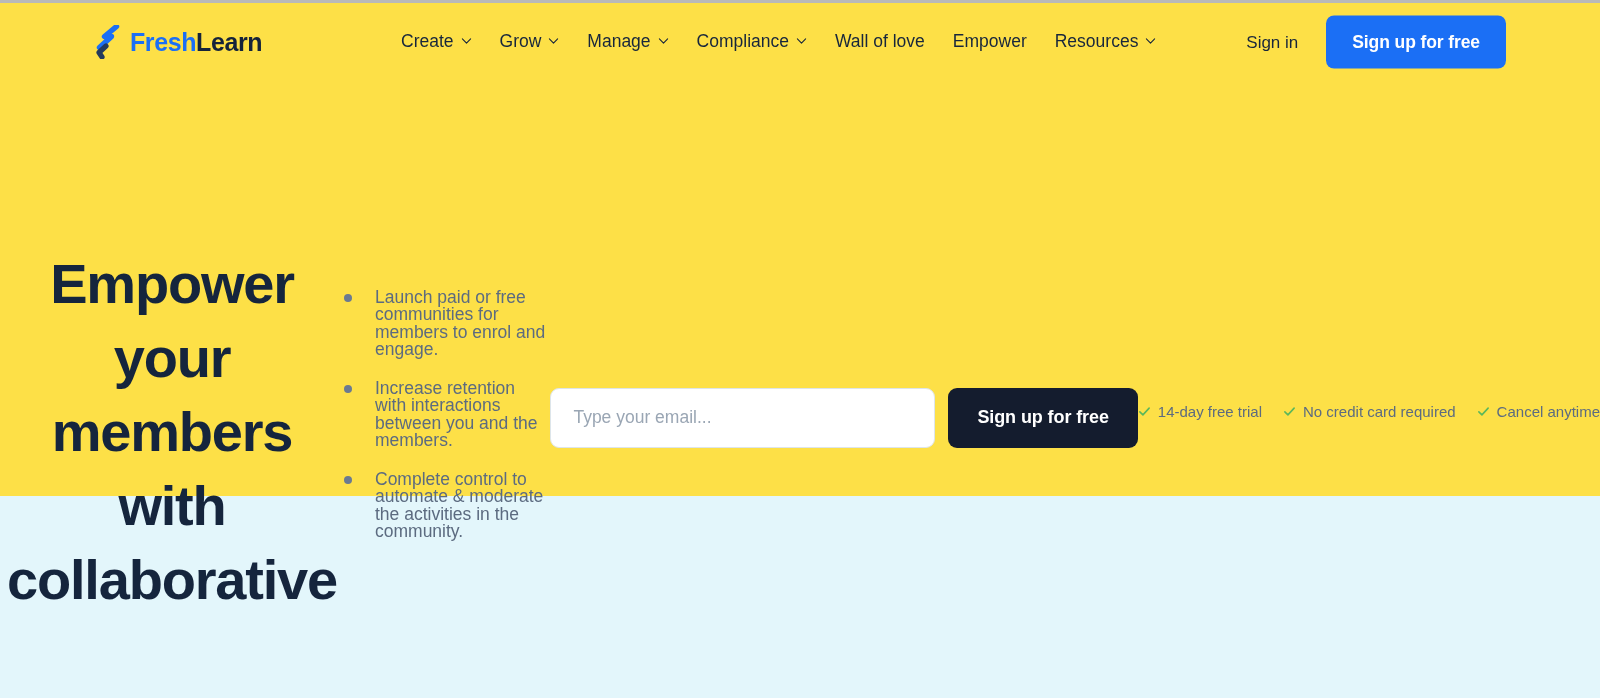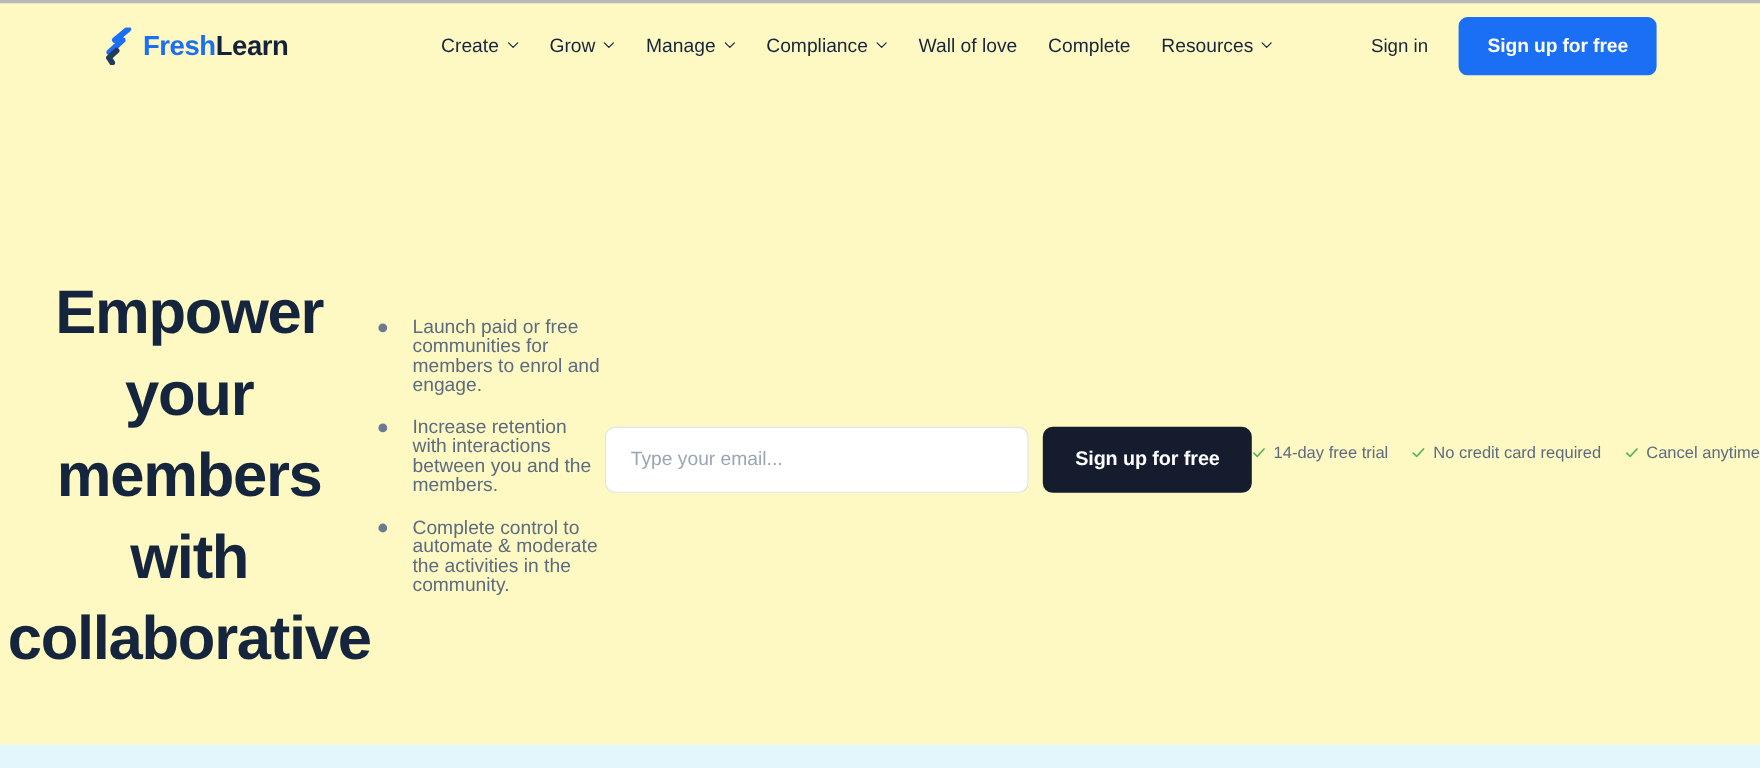--- a/index.html
+++ b/index.html
@@ -12,22 +12,22 @@
 
   body {
     background: #e3f6fb;
     font-family: "Liberation Sans", sans-serif;
     -webkit-font-smoothing: antialiased;
   }
 
   .page {
     position: relative;
     width: 1600px;
-    height: 677px;
-    background: #fef9c3;
+    height: 496px;
+    background: #fde047;
   }
 
   
   .chrome-strip {
     position: absolute;
     top: 0; left: 0;
     width: 1600px;
     height: 3px;
     background: #b9b9b9;
   }
@@ -301,21 +301,21 @@
               <path d="M1.5 4 L6 8.5 L10.5 4" fill="none" stroke="#17263c" stroke-width="1.2" stroke-linecap="round" stroke-linejoin="round"></path>
             </svg>
         </span>
       </div>
 
       <div class="nav-item">
         <span>Wall of love</span>
       </div>
 
       <div class="nav-item">
-        <span>Complete</span>
+        <span>Empower</span>
       </div>
 
       <div class="nav-item">
         <span>Resources</span>
         <span class="chev">
           <svg viewBox="0 0 12 12">
               <path d="M1.5 4 L6 8.5 L10.5 4" fill="none" stroke="#17263c" stroke-width="1.2" stroke-linecap="round" stroke-linejoin="round"></path>
             </svg>
         </span>
       </div>

